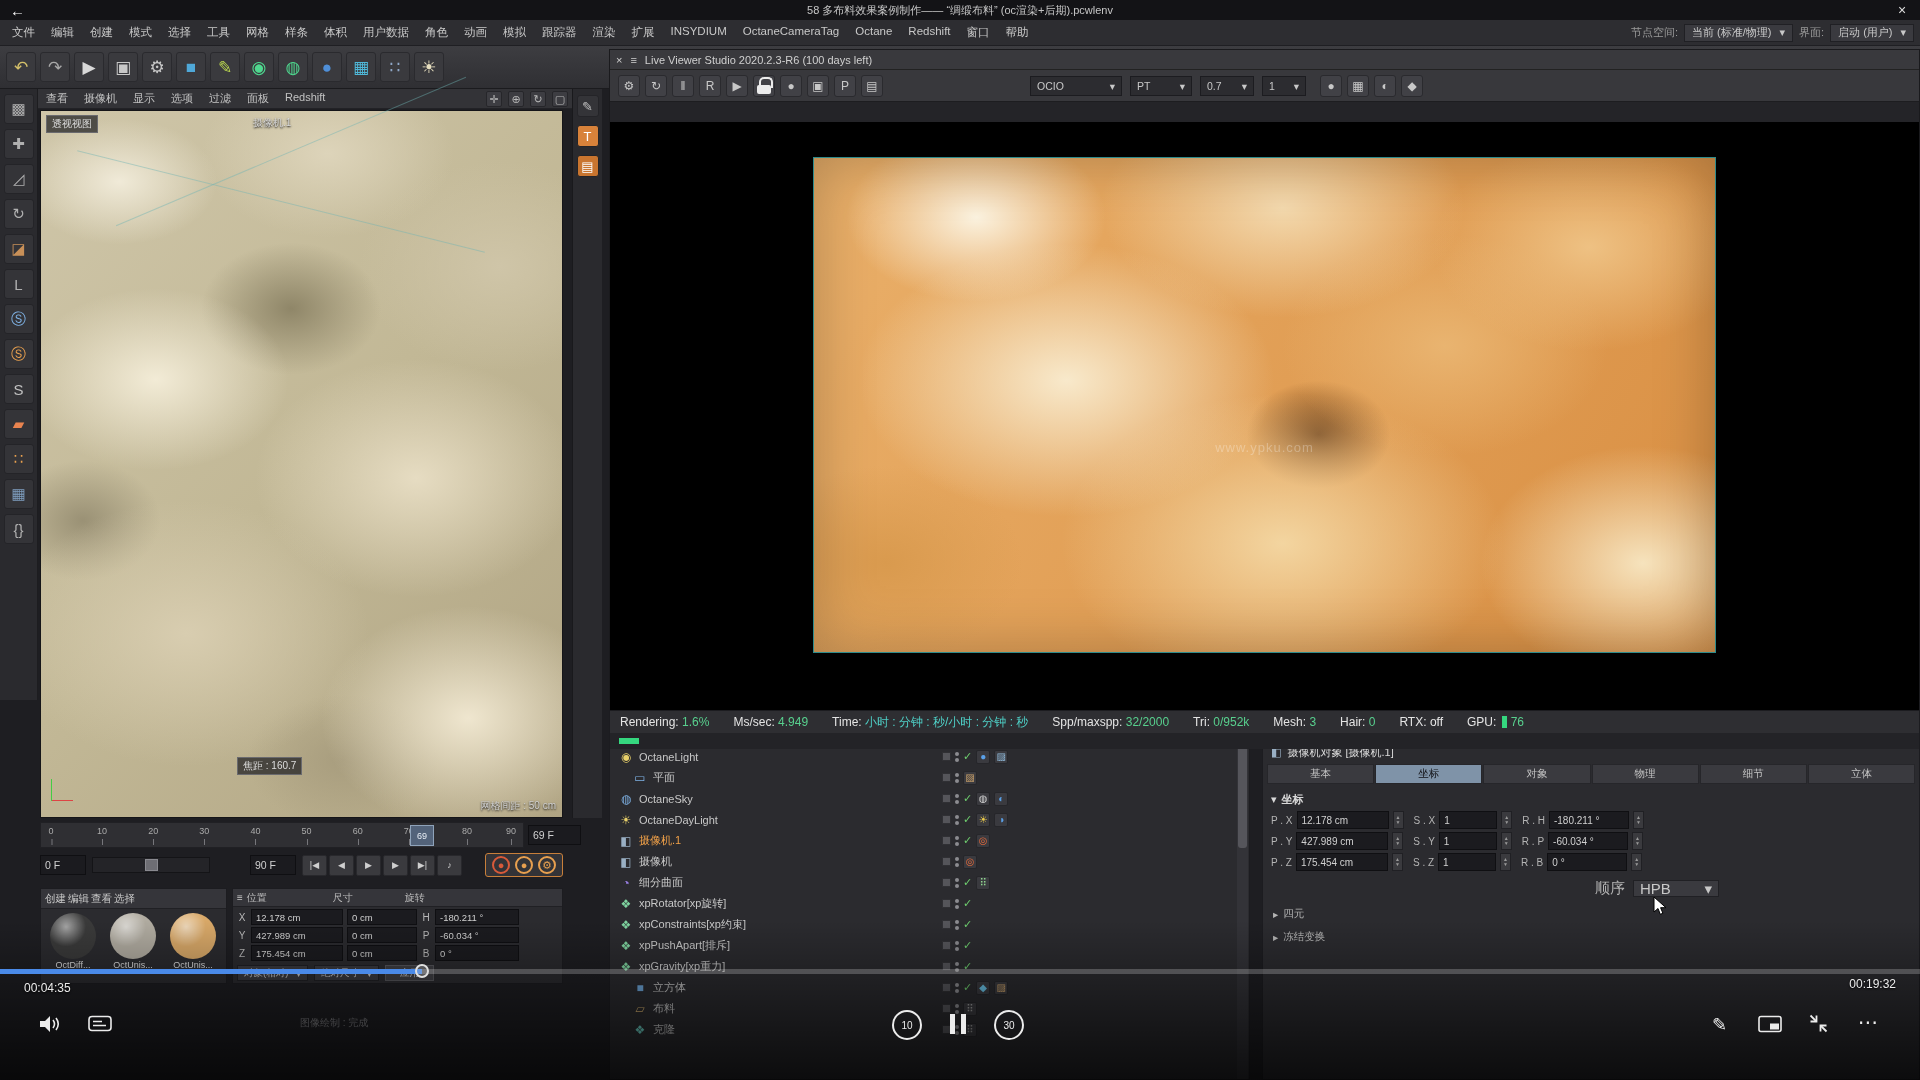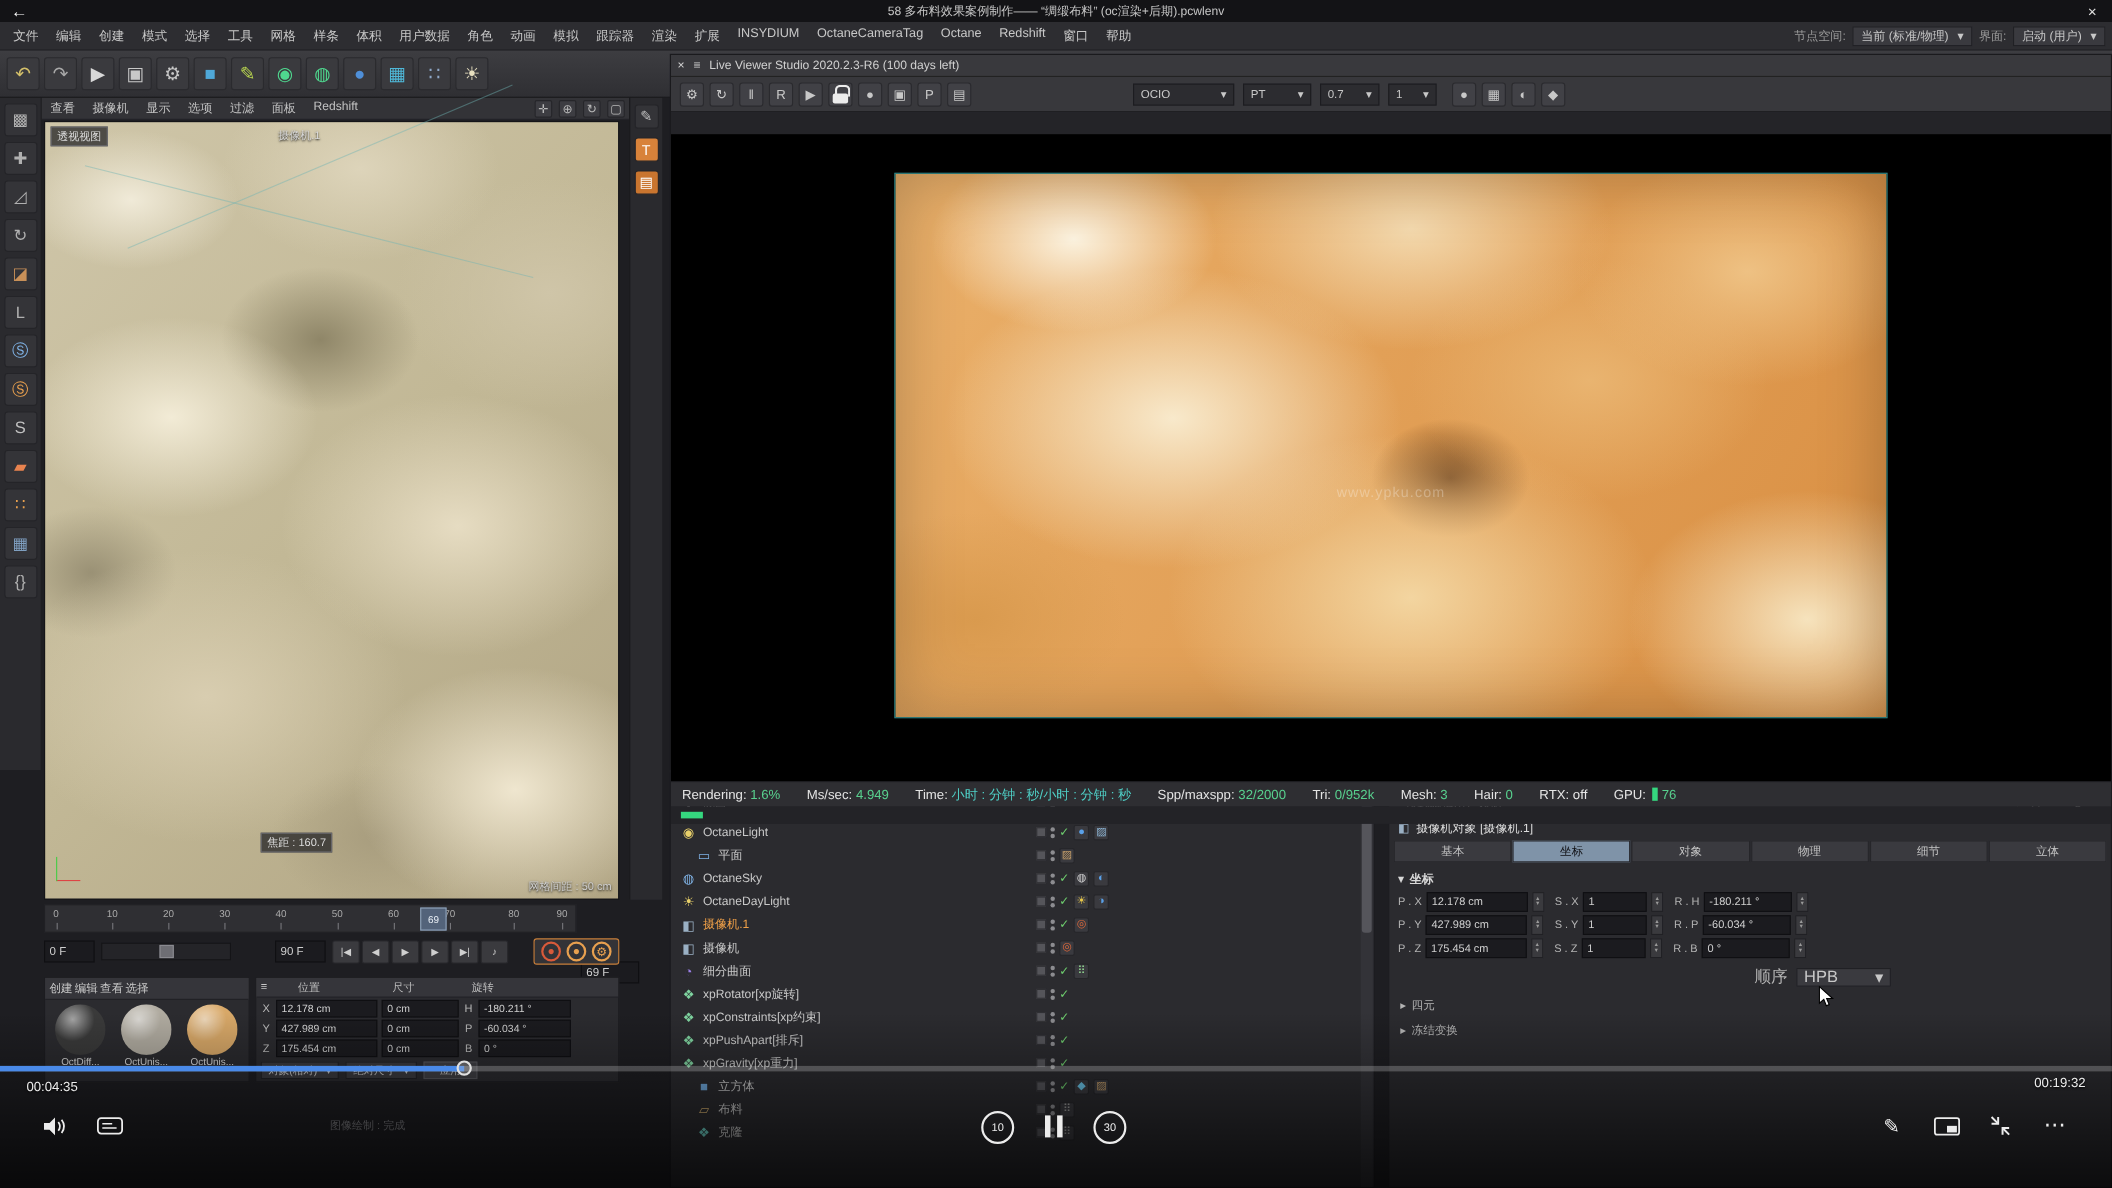--- a/index.html
+++ b/index.html
@@ -49,21 +49,21 @@
 .axis-x{position:absolute;left:10px;bottom:16px;width:22px;height:1px;background:#d44}
 .axis-y{position:absolute;left:10px;bottom:16px;width:1px;height:22px;background:#4c4}
 .side-strip{left:572px;top:89px;width:30px;height:729px;background:#2a2a2e;border-left:1px solid #19191c;display:flex;flex-direction:column;align-items:center;padding-top:6px;gap:8px}
 .sstool{width:22px;height:22px;border-radius:3px;display:flex;align-items:center;justify-content:center;font-size:13px;background:#343438;border:1px solid #242428}
 
 
 .ruler{left:40px;top:822px;width:484px;height:26px;background:#2f2f33;border:1px solid #202024;position:absolute}
 .tick{position:absolute;top:3px;font-size:9px;color:#aaa;transform:translateX(-50%)}
 .tick:after{content:"";position:absolute;left:50%;top:13px;width:1px;height:6px;background:#77777c}
 .ruler-marker{position:absolute;top:2px;width:24px;height:21px;background:#53637a;border:1px solid #8fa3ba;color:#e8eef5;font-size:9px;display:flex;align-items:center;justify-content:center}
-.frame-field{left:528px;top:874px;width:53px;height:20px}
+.frame-field{left:528px;top:825px;width:53px;height:20px}
 .field{background:#1b1b1f;border:1px solid #0f0f12;color:#d0d0d0;font-size:10.5px;display:flex;align-items:center;padding:0 4px;height:20px}
 .transport{left:40px;top:853px;width:523px;height:24px;position:absolute;display:flex;align-items:center}
 .tr-slider{position:absolute;left:52px;width:118px;height:16px;background:#242428;border:1px solid #141417}
 .tr-handle{position:absolute;left:45%;top:1px;width:13px;height:12px;background:#6e6e74;border:1px solid #8a8a90}
 .tr-btns{position:absolute;left:262px;display:flex;gap:2px}
 .trbtn{width:25px;height:21px;background:#3a3a3e;border:1px solid #28282c;border-radius:2px;display:flex;align-items:center;justify-content:center;font-size:9px;color:#cfcfcf}
 .rec-group{position:absolute;right:0;display:flex;gap:5px;padding:2px 6px;border:1px solid #c87f3a;border-radius:3px;background:#333337}
 .recbtn{width:18px;height:18px;border-radius:50%;display:flex;align-items:center;justify-content:center;font-size:11px}
 
 
@@ -293,21 +293,21 @@
       <div class="tick" style="left: 10px;">0</div>
       <div class="tick" style="left: 61.1111px;">10</div>
       <div class="tick" style="left: 112.222px;">20</div>
       <div class="tick" style="left: 163.333px;">30</div>
       <div class="tick" style="left: 214.444px;">40</div>
       <div class="tick" style="left: 265.556px;">50</div>
       <div class="tick" style="left: 316.667px;">60</div>
       <div class="tick" style="left: 367.778px;">70</div>
       <div class="tick" style="left: 426px;">80</div>
       <div class="tick" style="left: 470px;">90</div>
-      <div class="ruler-marker" style="left: 341px;">69</div>
+      <div class="ruler-marker" style="left: 369px;">69</div>
     </div>
   <div class="field abs frame-field">69 F</div>
 
   <div class="transport">
     <div class="field" style="width:46px">0 F</div>
     <div class="tr-slider">
         <div class="tr-handle"></div>
       </div>
     <div class="field" style="position:absolute;left:210px;width:46px">90 F</div>
     <div class="tr-btns" id="transport-btns">
@@ -344,21 +344,21 @@
         <div class="mat">
           <div class="mat-ball" style="background: radial-gradient(circle at 35% 30%, rgba(255, 255, 255, 0.55), rgba(255, 255, 255, 0) 45%), rgb(216, 168, 104);"></div>
           <div class="mat-label">OctUnis...</div>
         </div>
       </div>
   </div>
 
   <div class="cm-panel abs">
     <div class="cm-head">
       <span>≡</span>
-      <span class="cm-col" style="margin-left:24px">位置</span>
+      <span class="cm-col" style="">位置</span>
       <span class="cm-col" style="margin-left:62px">尺寸</span>
       <span class="cm-col" style="margin-left:48px">旋转</span>
     </div>
     <div id="cm-rows">
         <div class="cm-row">
           <div class="cm-axis">X</div>
           <div class="field cm-field" style="width: 92px;">12.178 cm</div>
           <div class="field cm-field" style="width: 70px;">0 cm</div>
           <div class="cm-axis">H</div>
           <div class="field cm-field" style="width: 84px;">-180.211 °</div>

